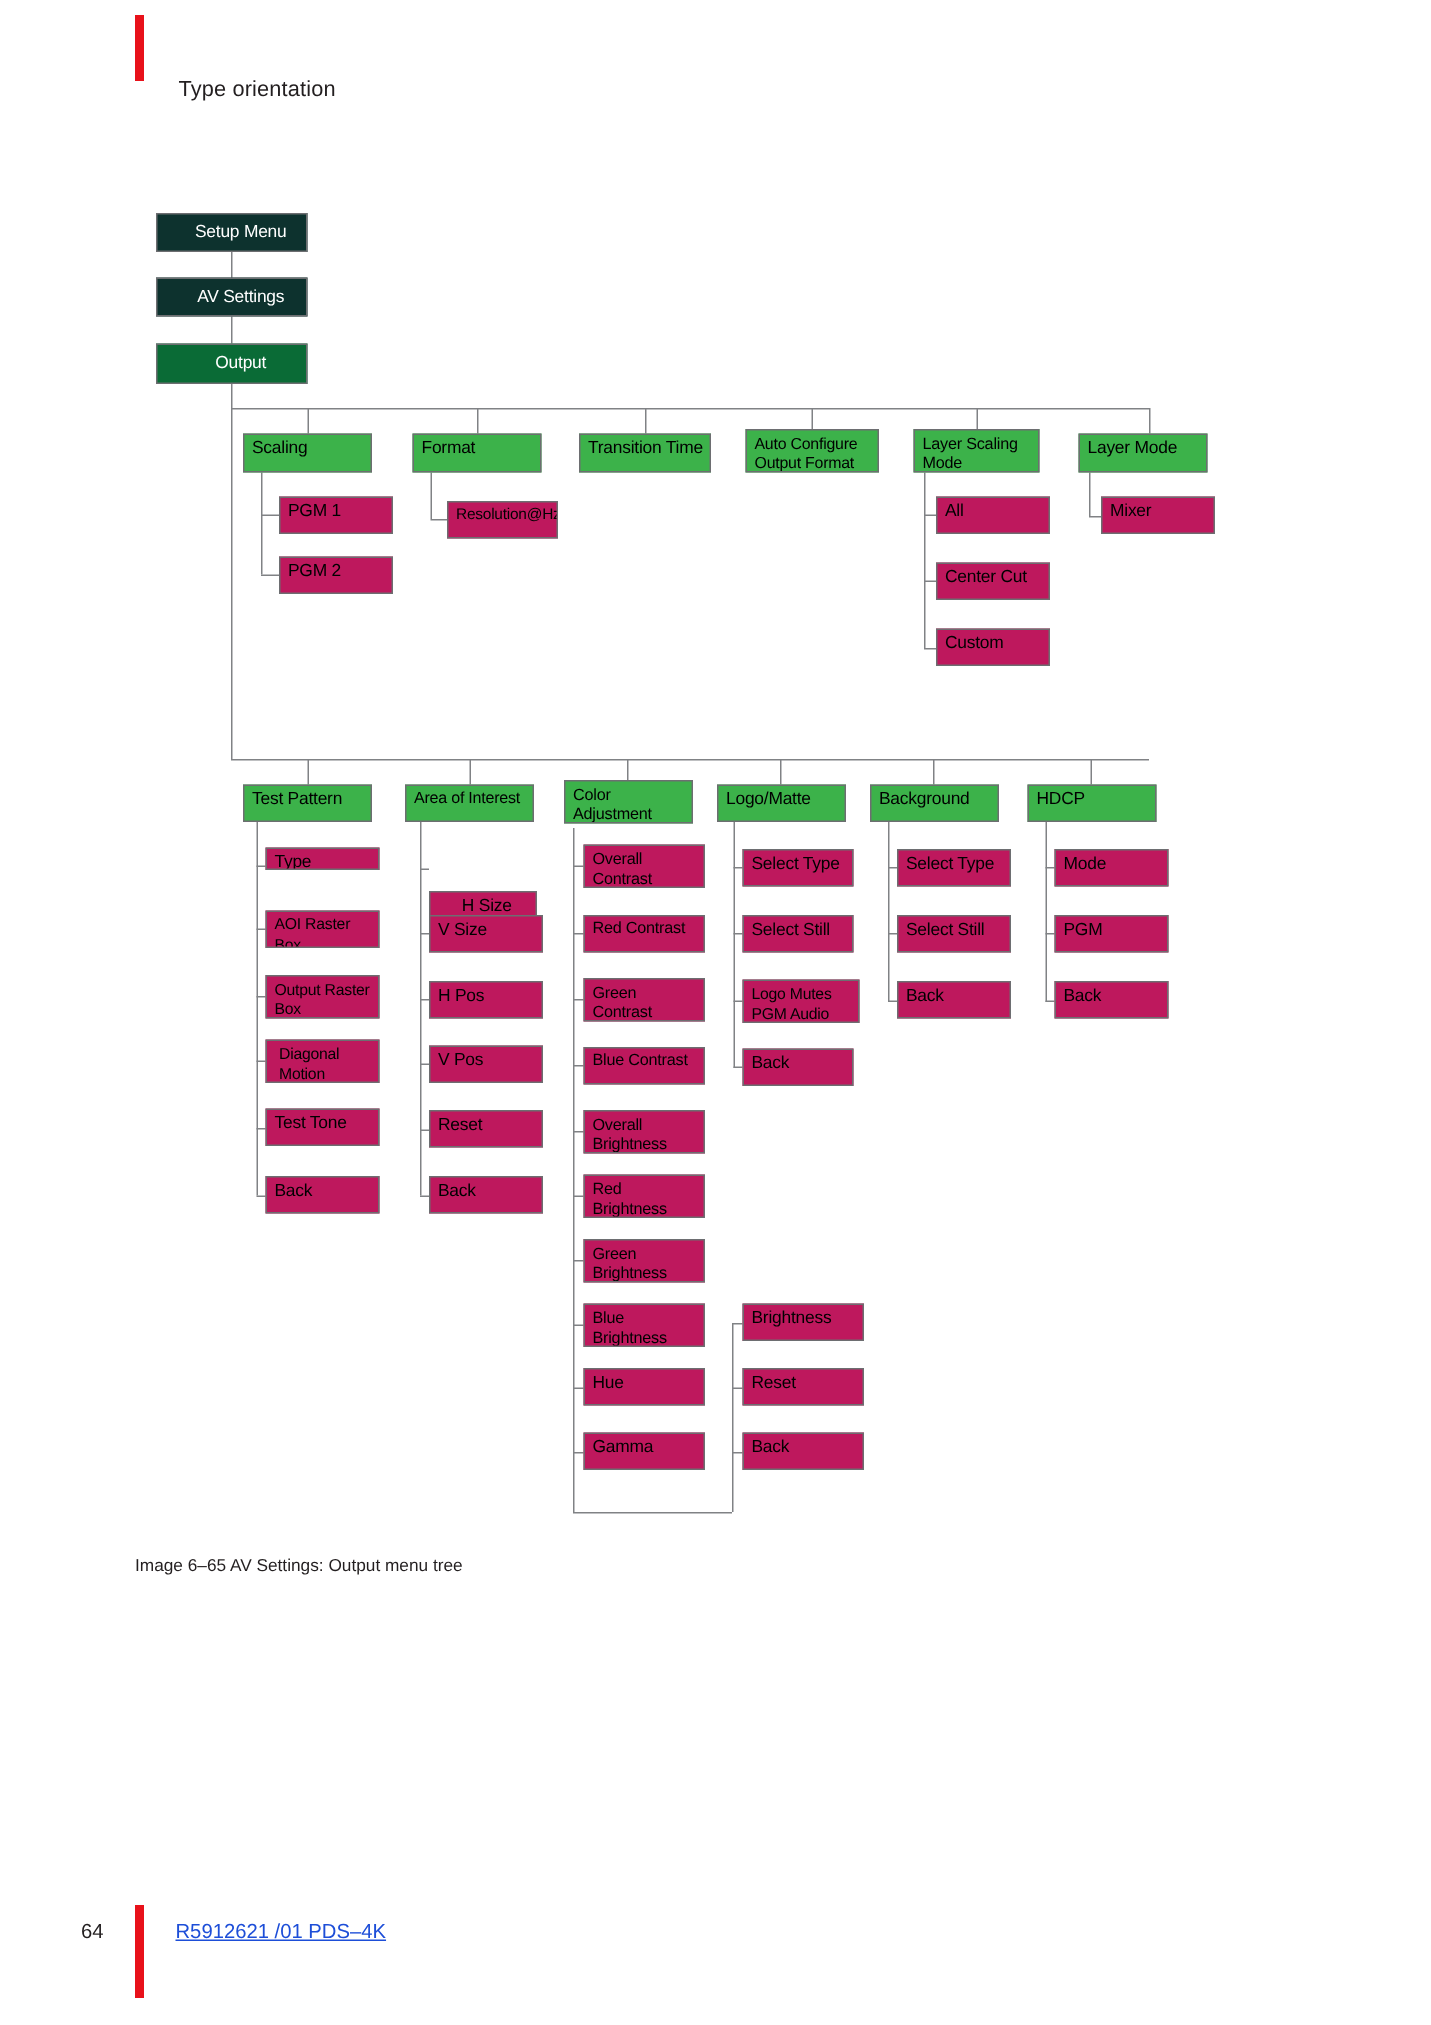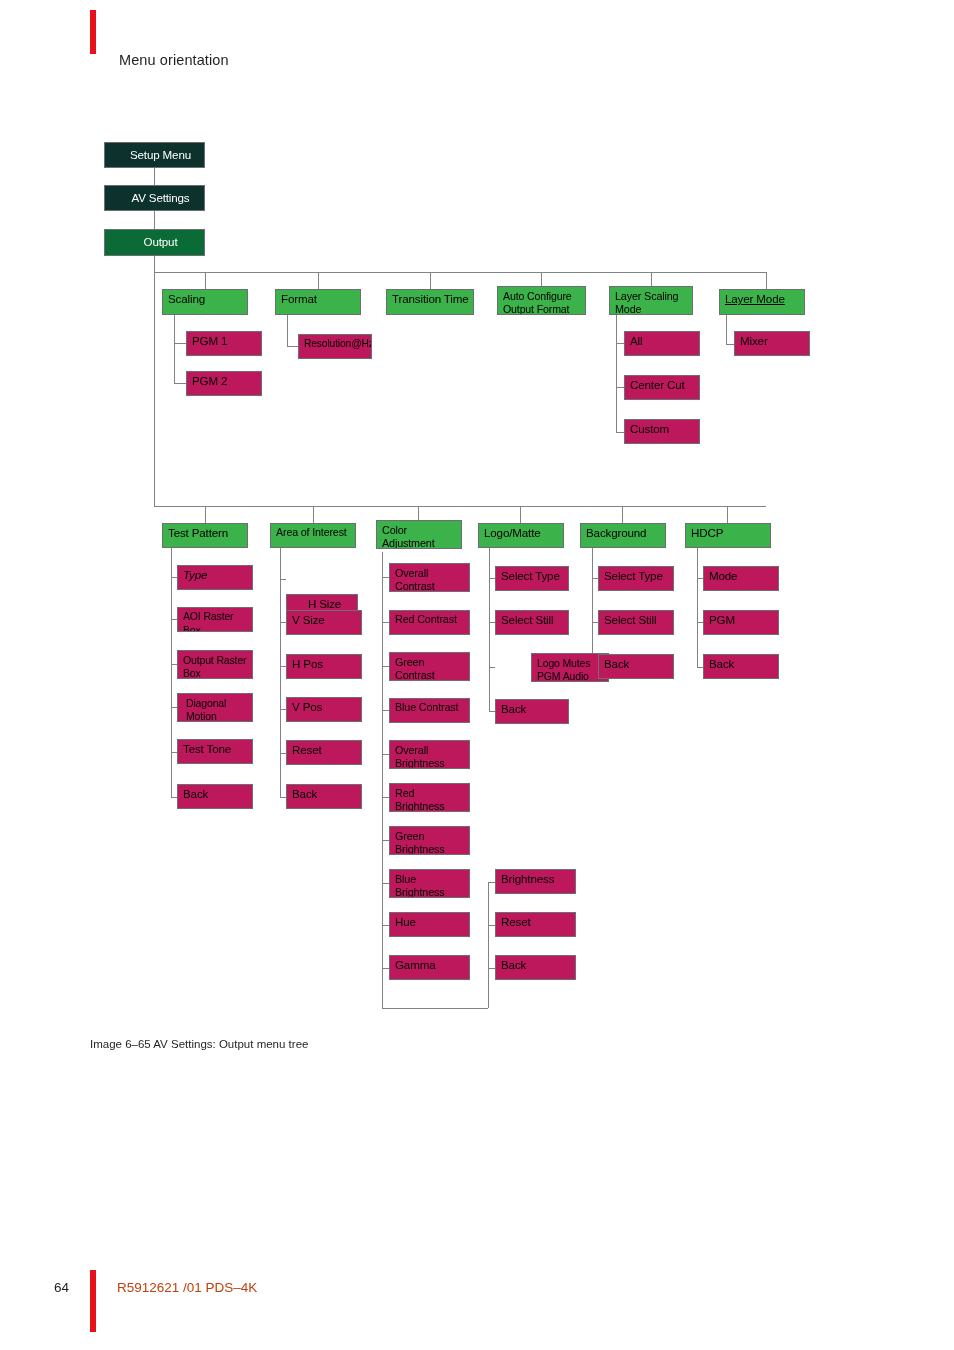--- a/index.html
+++ b/index.html
@@ -46,22 +46,23 @@
     left: 54px;
     top: 1280px;
     font-size: 13.5px;
     color: #231f20;
   }
   .footer-doc {
     position: absolute;
     left: 117px;
     top: 1280px;
     font-size: 13.5px;
-    color: #c2410c;
+    color: #1d4ed8;
     white-space: nowrap;
+    text-decoration: underline;
   }
   .figure-caption {
     position: absolute;
     left: 90px;
     top: 1038px;
     font-size: 11.5px;
     color: #231f20;
     white-space: nowrap;
   }
 
@@ -121,21 +122,21 @@
     background: #808285;
     z-index: 1;
   }
   .ln.v { width: 1px; }
   .ln.h { height: 1px; }
 </style>
 </head>
 <body>
 
 <div class="header-bar"></div>
-<div class="header-title">Menu orientation</div>
+<div class="header-title">Type orientation</div>
 
 <div id="diagram">
 
   <div class="ln v" style="left:154px; top:168px; height:18px;"></div>
   <div class="ln v" style="left:154px; top:211px; height:18px;"></div>
   <div class="ln v" style="left:154px; top:256px; height:250px;"></div>
 
   <div class="ln h" style="left:154px; top:272px; width:612px;"></div>
   <div class="ln v" style="left:205px; top:272px; height:17px;"></div>
   <div class="ln v" style="left:318px; top:272px; height:17px;"></div>
@@ -259,31 +260,31 @@
   <div class="node light" style="left:624px; top:331px; width:76px; height:25px;">
     <span class="lbl">All</span>
   </div>
   <div class="node light" style="left:624px; top:375px; width:76px; height:25px;">
     <span class="lbl">Center Cut</span>
   </div>
   <div class="node light" style="left:624px; top:419px; width:76px; height:25px;">
     <span class="lbl">Custom</span>
   </div>
 
-  <div class="node mid" style="left:719px; top:289px; width:86px; height:26px;text-decoration:underline;">
+  <div class="node mid" style="left:719px; top:289px; width:86px; height:26px;">
     <span class="lbl">Layer Mode</span>
   </div>
   <div class="node light" style="left:734px; top:331px; width:76px; height:25px;">
     <span class="lbl">Mixer</span>
   </div>
 
   <div class="node mid" style="left:162px; top:523px; width:86px; height:25px;">
     <span class="lbl">Test Pattern</span>
   </div>
-  <div class="node light" style="left:177px; top:565px; width:76px; height:25px;font-style:italic;">
+  <div class="node light" style="left:177px; top:565px; width:76px; height:15px;">
     <span class="lbl">Type</span>
   </div>
   <div class="node light" style="left:177px; top:607px; width:76px; height:25px;">
     <span class="lbl" style="font-size:10.5px;">AOI Raster Box</span>
   </div>
   <div class="node light" style="left:177px; top:650px; width:76px; height:29px;">
     <span class="lbl" style="font-size:10.5px; line-height:12.6px; padding-top:1px;">Output Raster
 Box</span>
   </div>
   <div class="node light" style="left:177px; top:693px; width:76px; height:29px;">
@@ -371,21 +372,21 @@
 
   <div class="node mid" style="left:478px; top:523px; width:86px; height:25px;">
     <span class="lbl">Logo/Matte</span>
   </div>
   <div class="node light" style="left:495px; top:566px; width:74px; height:25px;">
     <span class="lbl">Select Type</span>
   </div>
   <div class="node light" style="left:495px; top:610px; width:74px; height:25px;">
     <span class="lbl">Select Still</span>
   </div>
-  <div class="node light" style="left:495px; top:653px; width:78px; height:29px;margin-left:36px;">
+  <div class="node light" style="left:495px; top:653px; width:78px; height:29px;">
     <span class="lbl" style="font-size:10.5px; line-height:12.6px; padding-top:1px;">Logo Mutes
 PGM Audio</span>
   </div>
   <div class="node light" style="left:495px; top:699px; width:74px; height:25px;">
     <span class="lbl">Back</span>
   </div>
 
   <div class="node mid" style="left:580px; top:523px; width:86px; height:25px;">
     <span class="lbl">Background</span>
   </div>

